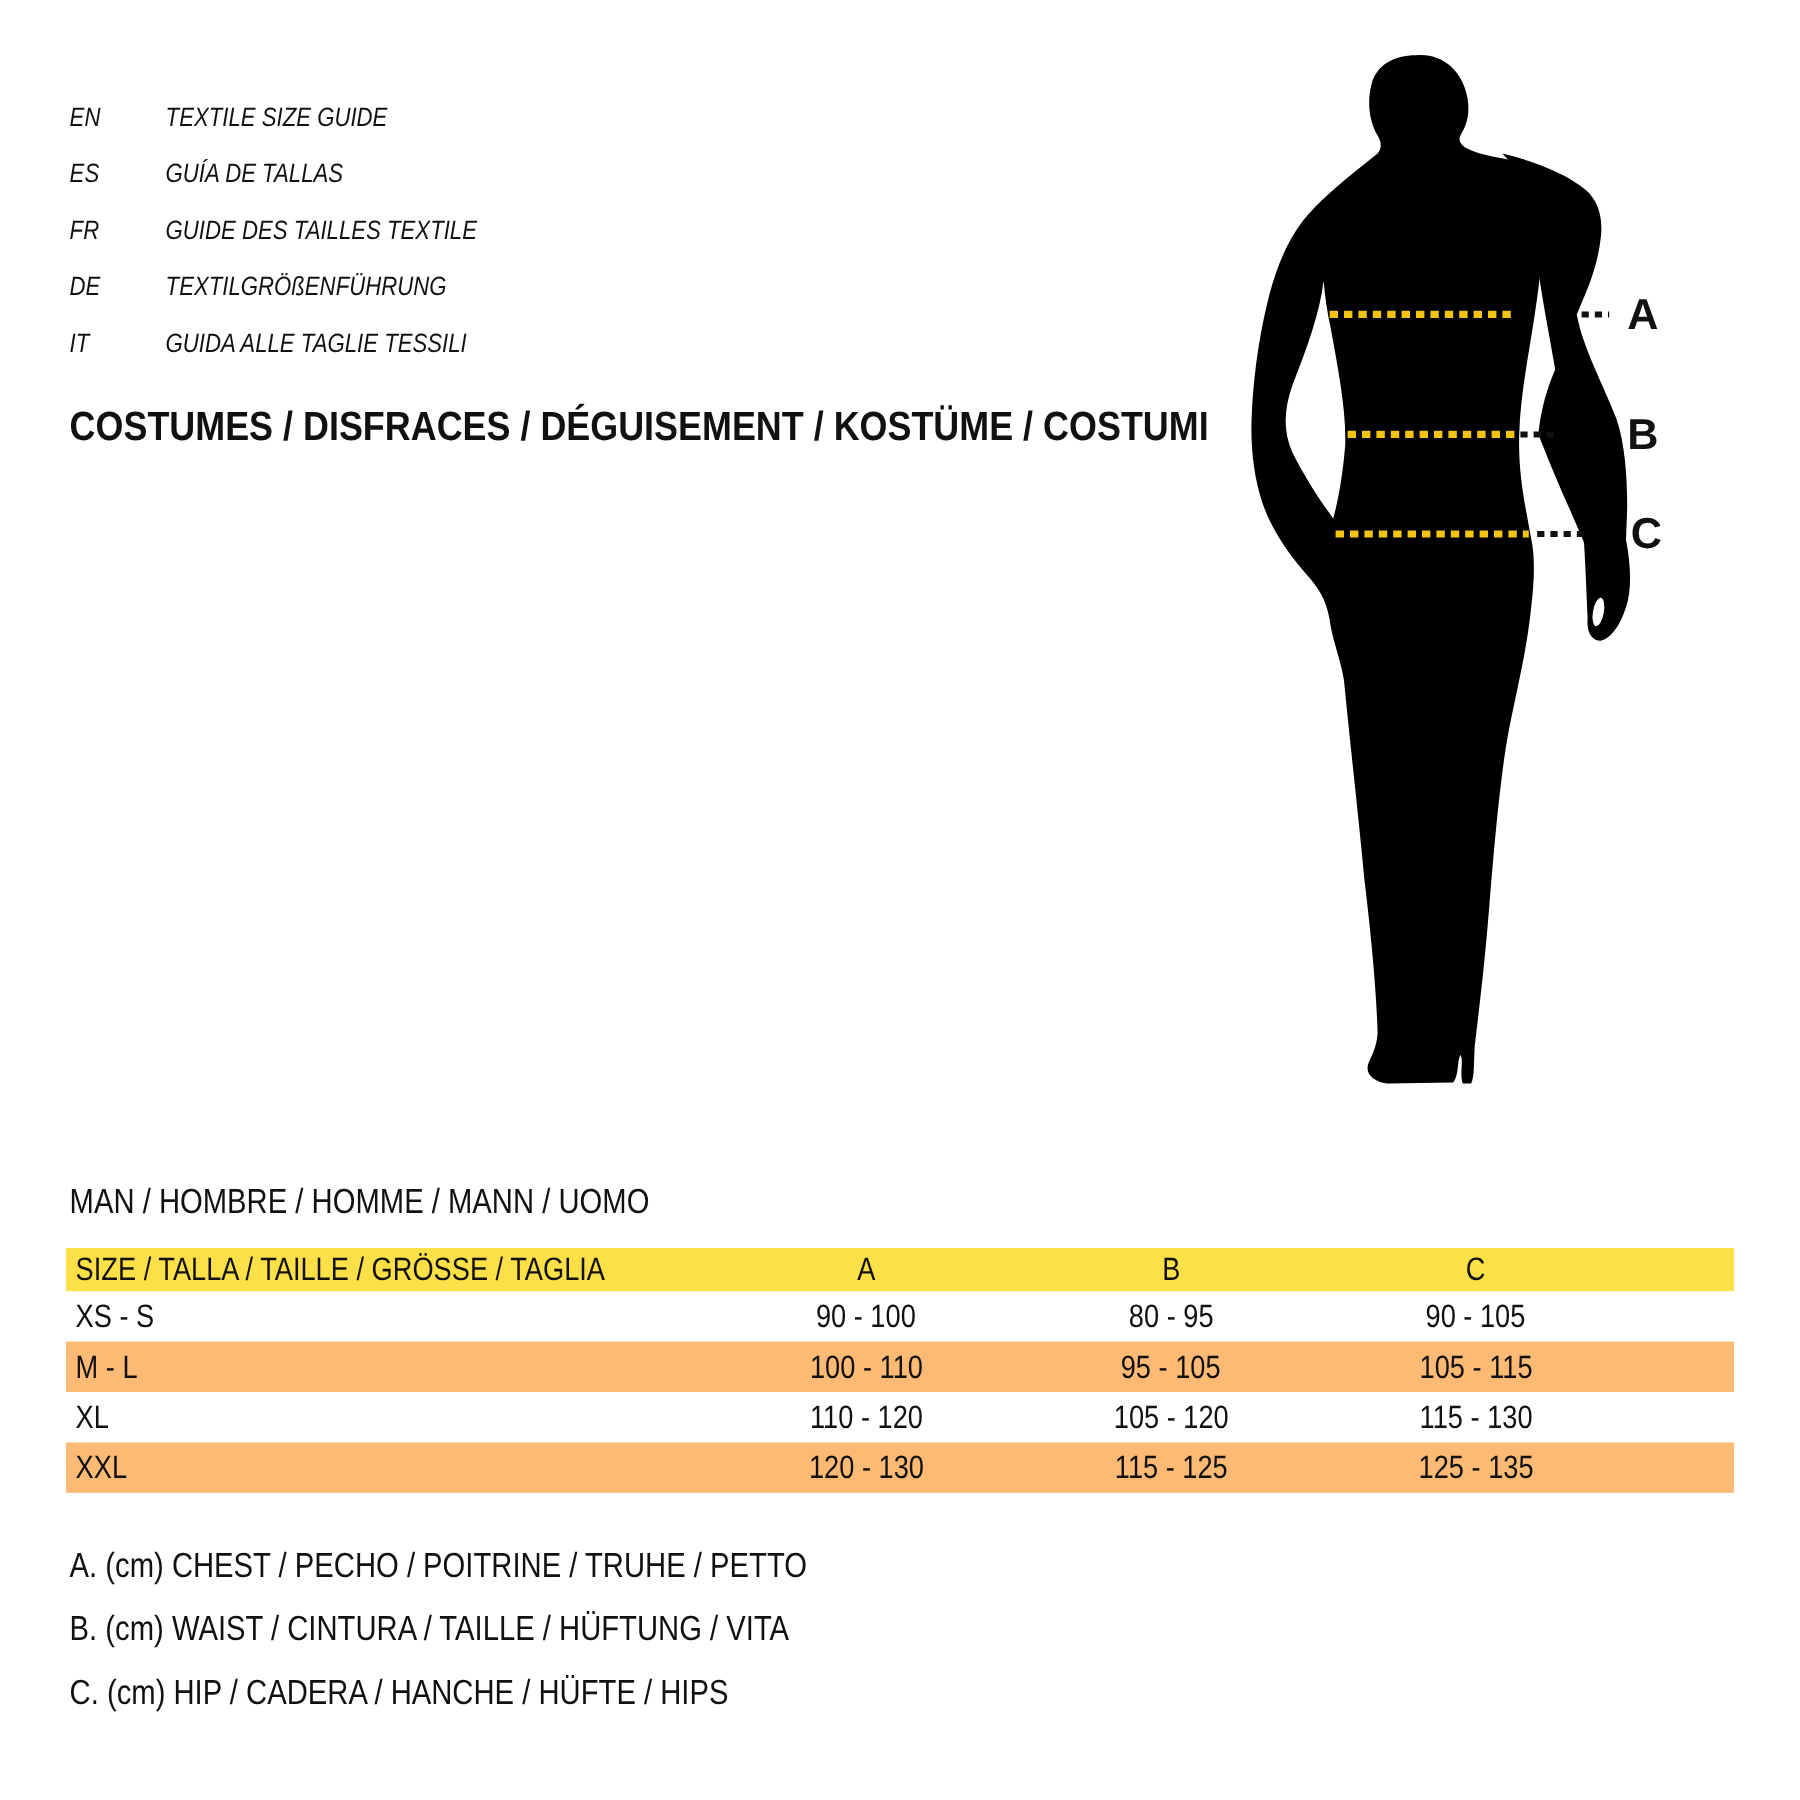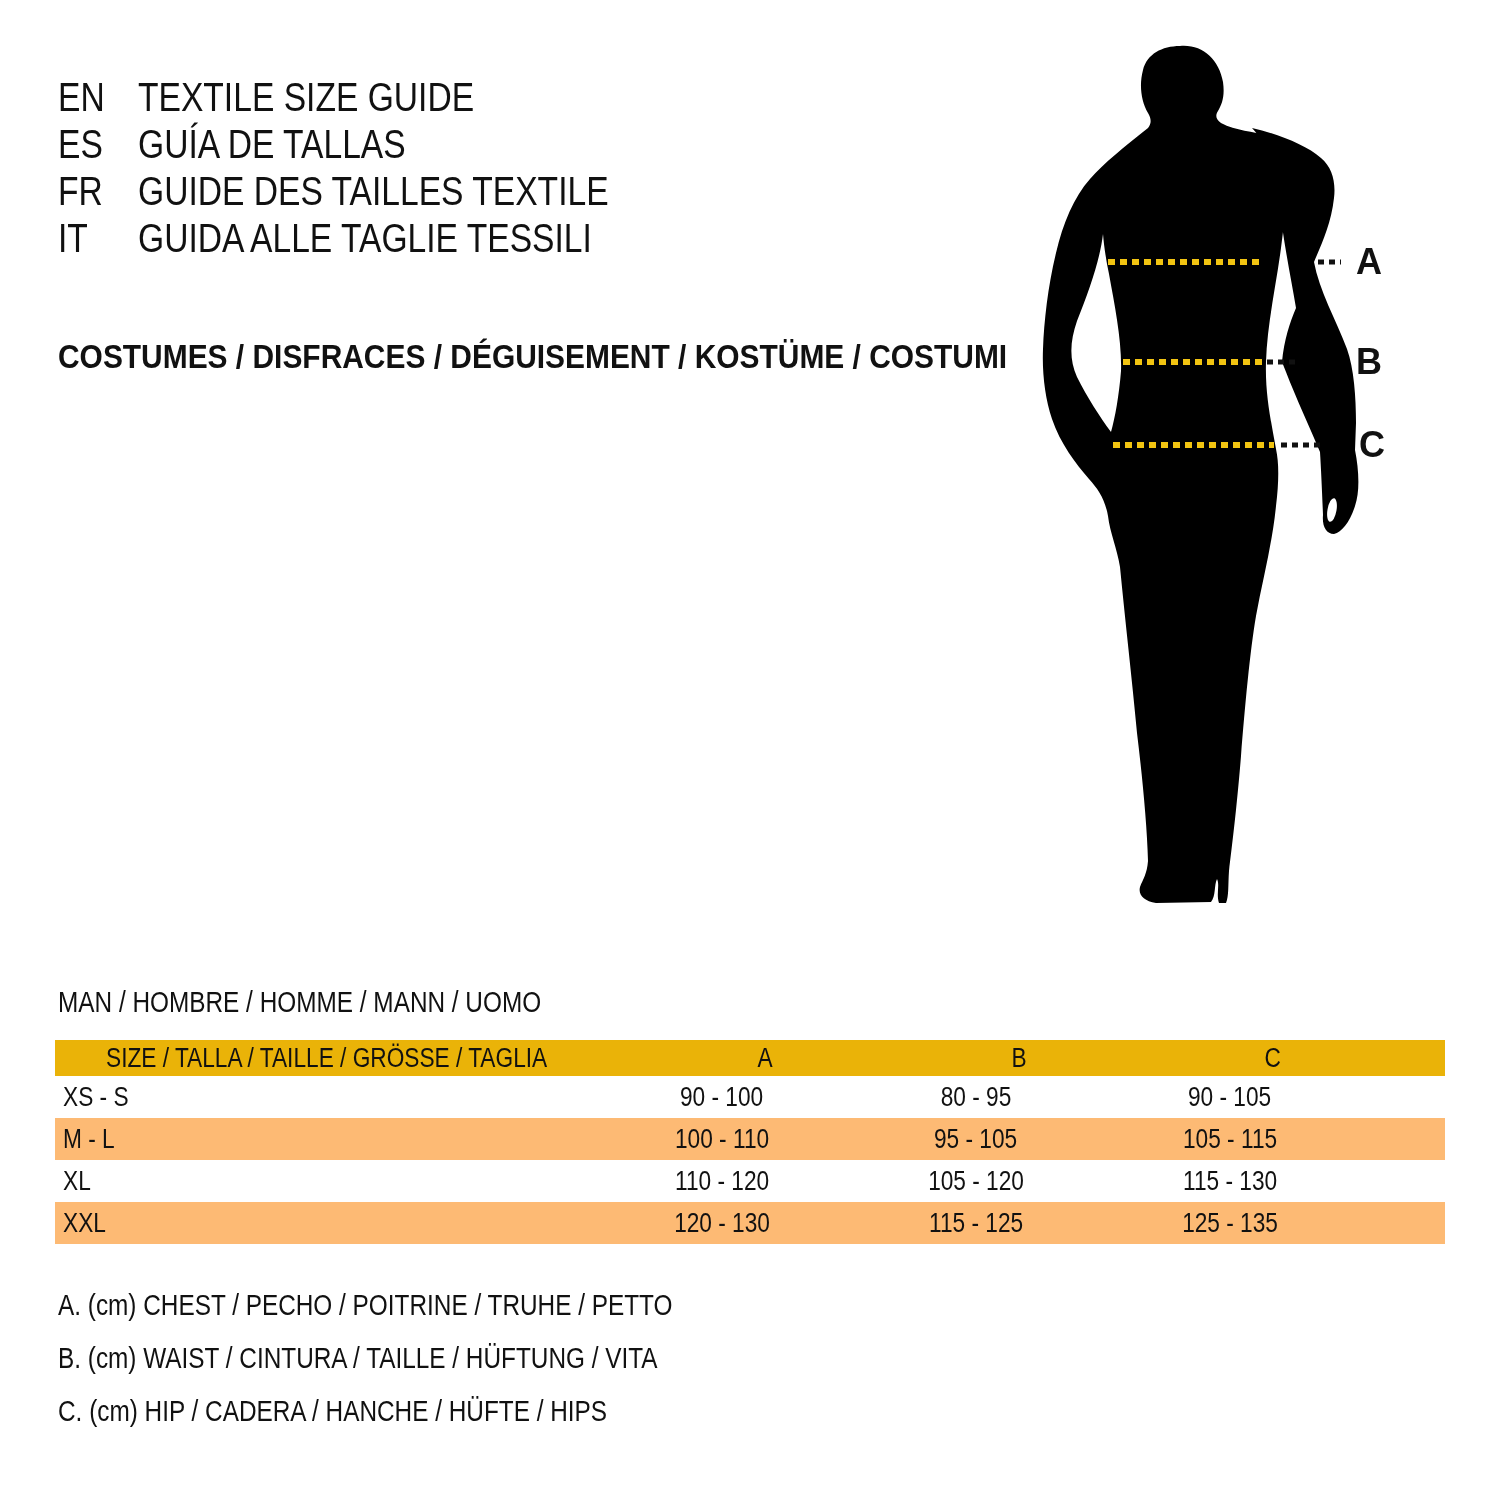--- a/index.html
+++ b/index.html
@@ -6,37 +6,37 @@
   body{
     width:1500px;height:1500px;background:#ffffff;
     font-family:"Liberation Sans",sans-serif;color:#111111;
     position:relative;overflow:hidden;
   }
   .cond{display:inline-block;transform:scaleX(0.84);transform-origin:0 50%;white-space:nowrap;}
   .cond-c{display:inline-block;transform:scaleX(0.84);transform-origin:50% 50%;white-space:nowrap;}
 
   
   #lang{position:absolute;left:58px;top:74px;}
-  .lang-row{height:47px;line-height:47px;font-size:40px;display:flex;}
+  .lang-row{height:47px;line-height:47px;font-size:22px;display:flex;font-style:italic;}
   .lang-code{width:80px;}
 
   
   #title{position:absolute;left:58px;top:336px;line-height:40px;font-size:34px;font-weight:bold;text-align:center;}
   #title .cond{transform:scaleX(0.88);}
 
   
   #figure{position:absolute;left:1020px;top:30px;width:420px;height:900px;}
 
   
   #man-heading{position:absolute;left:58px;top:985px;line-height:34px;font-size:29px;}
 
   
   #size-table{position:absolute;left:55px;top:1040px;width:1390px;font-size:27px;}
   .trow{display:grid;grid-template-columns:540px 254px 254px 254px 1fr;align-items:center;height:42px;}
-  .trow.thead{height:36px;background:#eab308;padding-left:43px;}
+  .trow.thead{height:36px;background:#fde047;}
   .trow.alt{background:#fdba74;}
   .tcell-size{padding-left:8px;text-align:left;}
   .tcell-val{text-align:center;}
 
   
   #legend{position:absolute;left:58px;top:1279px;}
   .legend-row{height:53px;line-height:53px;font-size:29px;}
 </style>
 </head>
 <body>
@@ -46,20 +46,24 @@
     <span class="lang-code"><span class="cond">EN</span></span>
     <span class="cond">TEXTILE SIZE GUIDE</span>
   </div>
   <div class="lang-row">
     <span class="lang-code"><span class="cond">ES</span></span>
     <span class="cond">GUÍA DE TALLAS</span>
   </div>
   <div class="lang-row">
     <span class="lang-code"><span class="cond">FR</span></span>
     <span class="cond">GUIDE DES TAILLES TEXTILE</span>
+  </div>
+  <div class="lang-row">
+    <span class="lang-code"><span class="cond">DE</span></span>
+    <span class="cond">TEXTILGRÖßENFÜHRUNG</span>
   </div>
   <div class="lang-row">
     <span class="lang-code"><span class="cond">IT</span></span>
     <span class="cond">GUIDA ALLE TAGLIE TESSILI</span>
   </div>
 </section>
 
 <div id="title">
   <span class="cond">COSTUMES / DISFRACES / DÉGUISEMENT / KOSTÜME / COSTUMI</span>
 </div>

